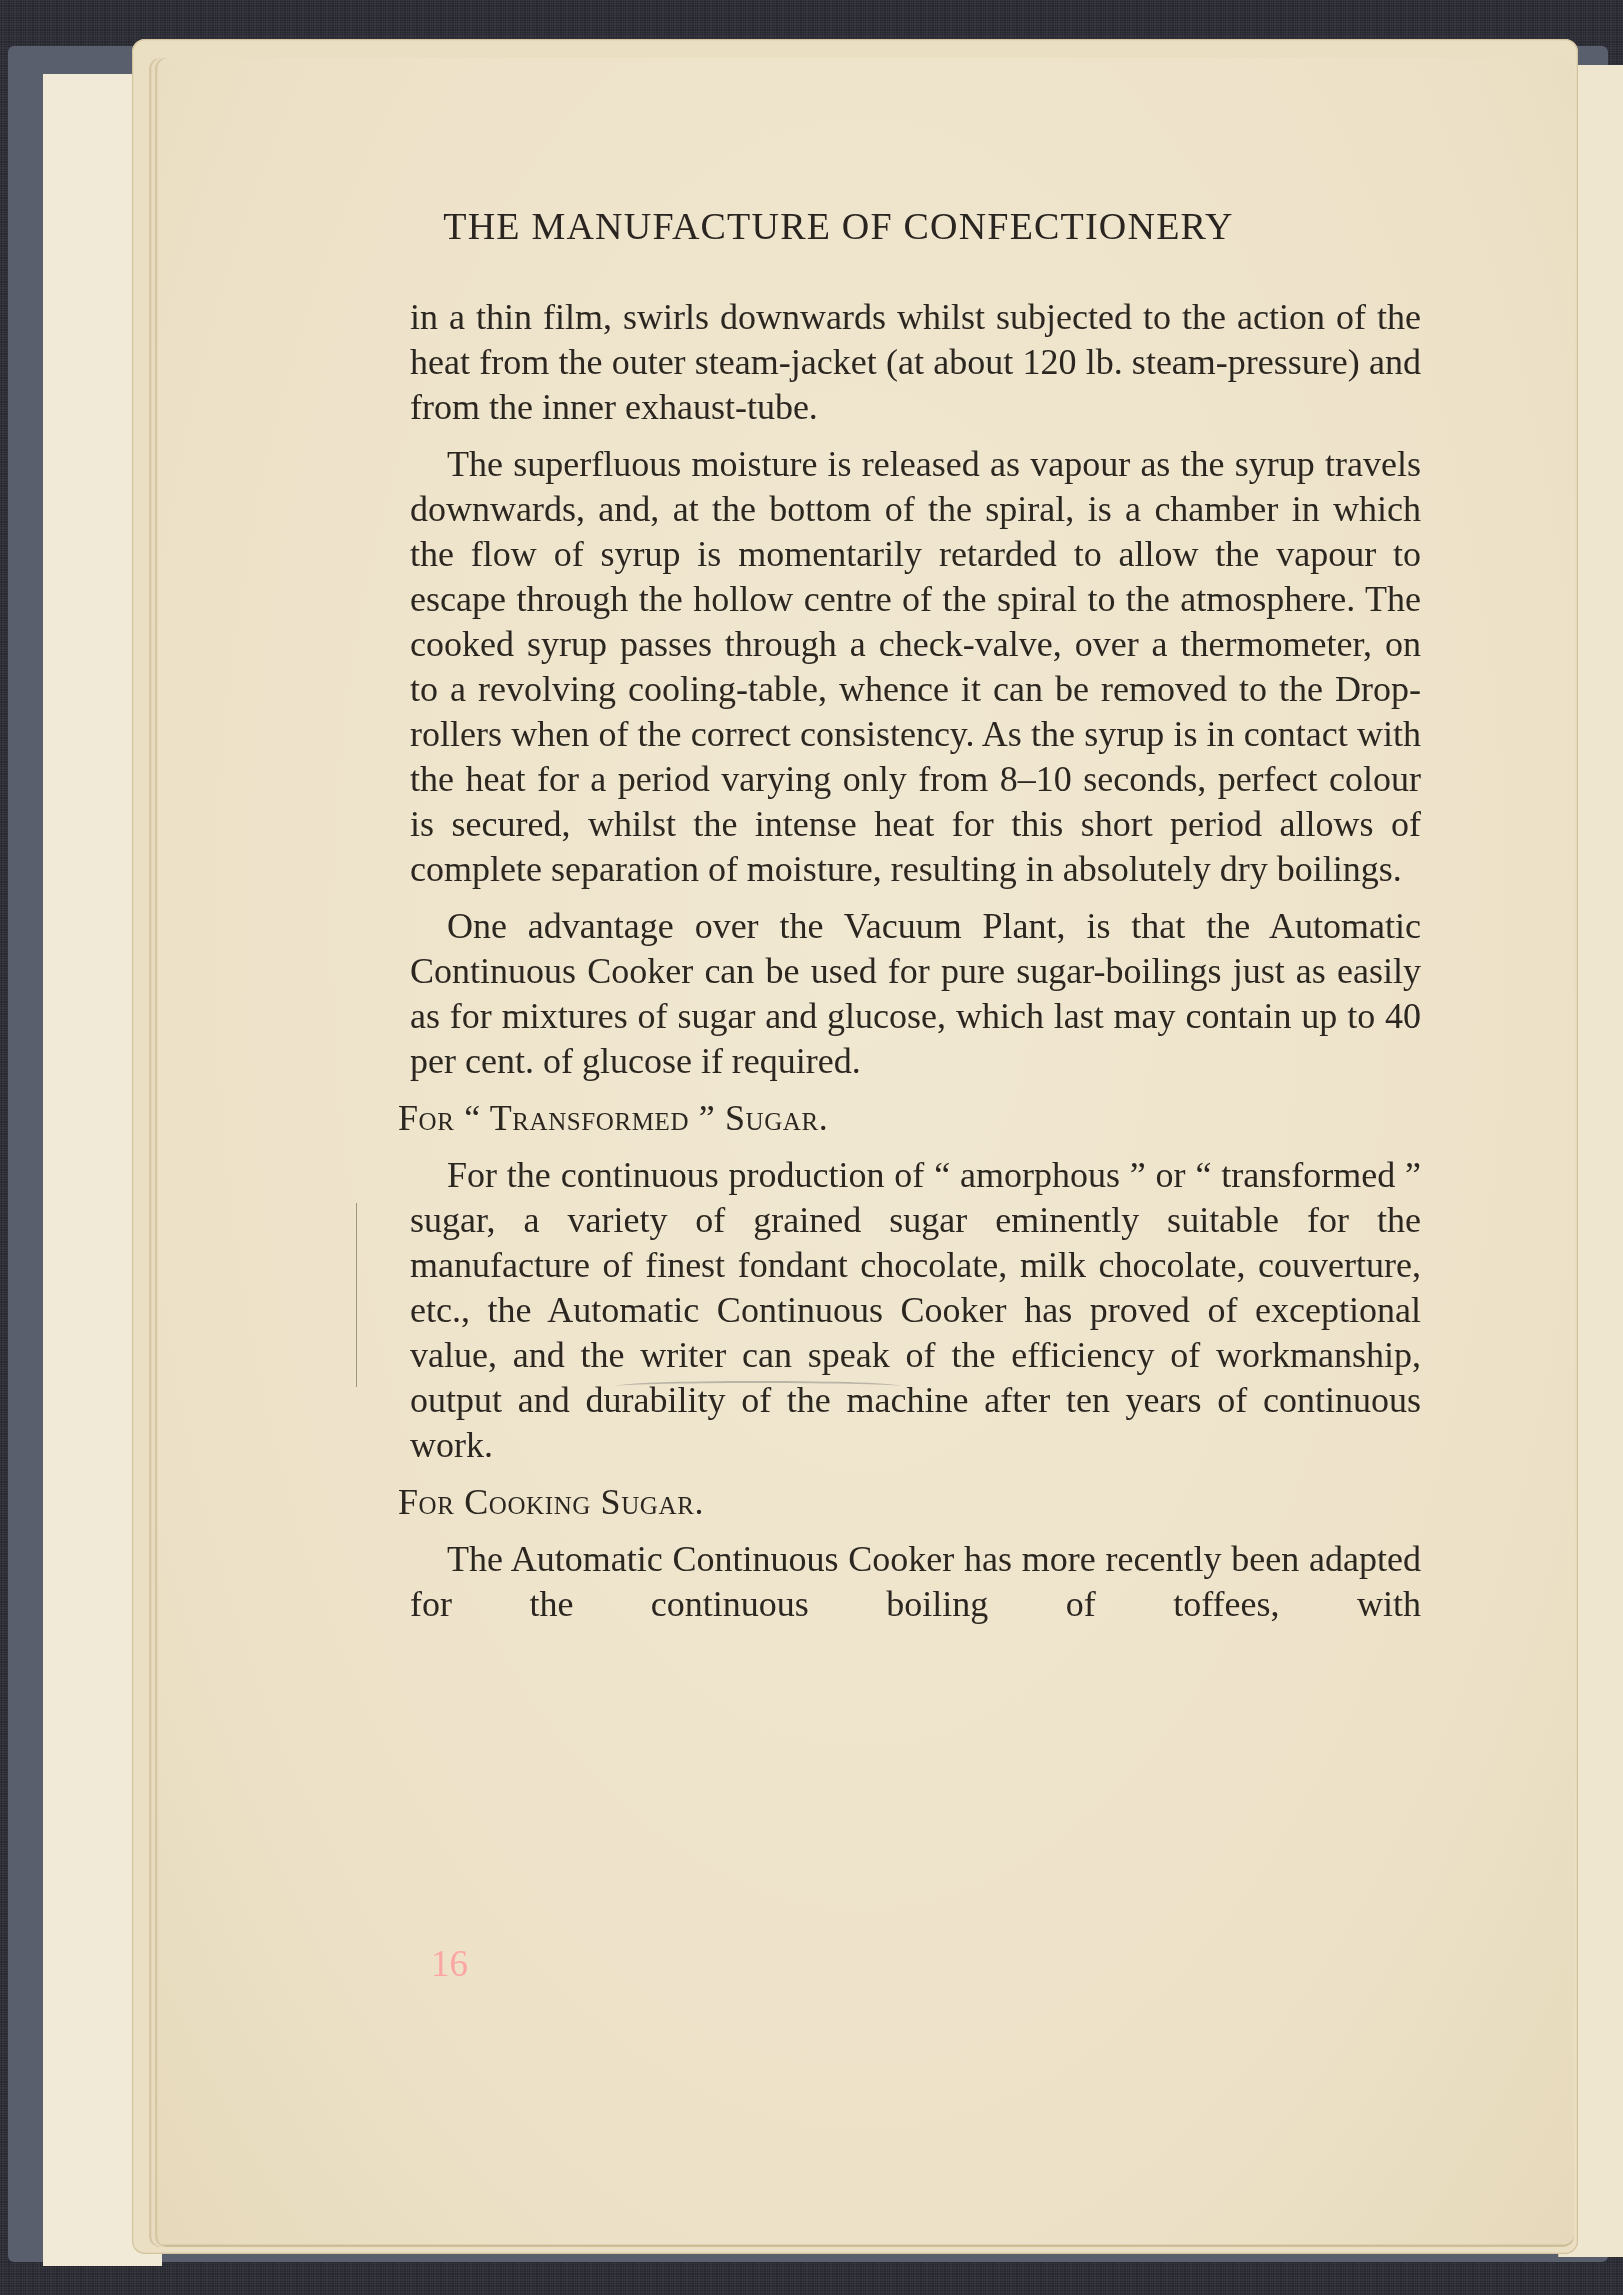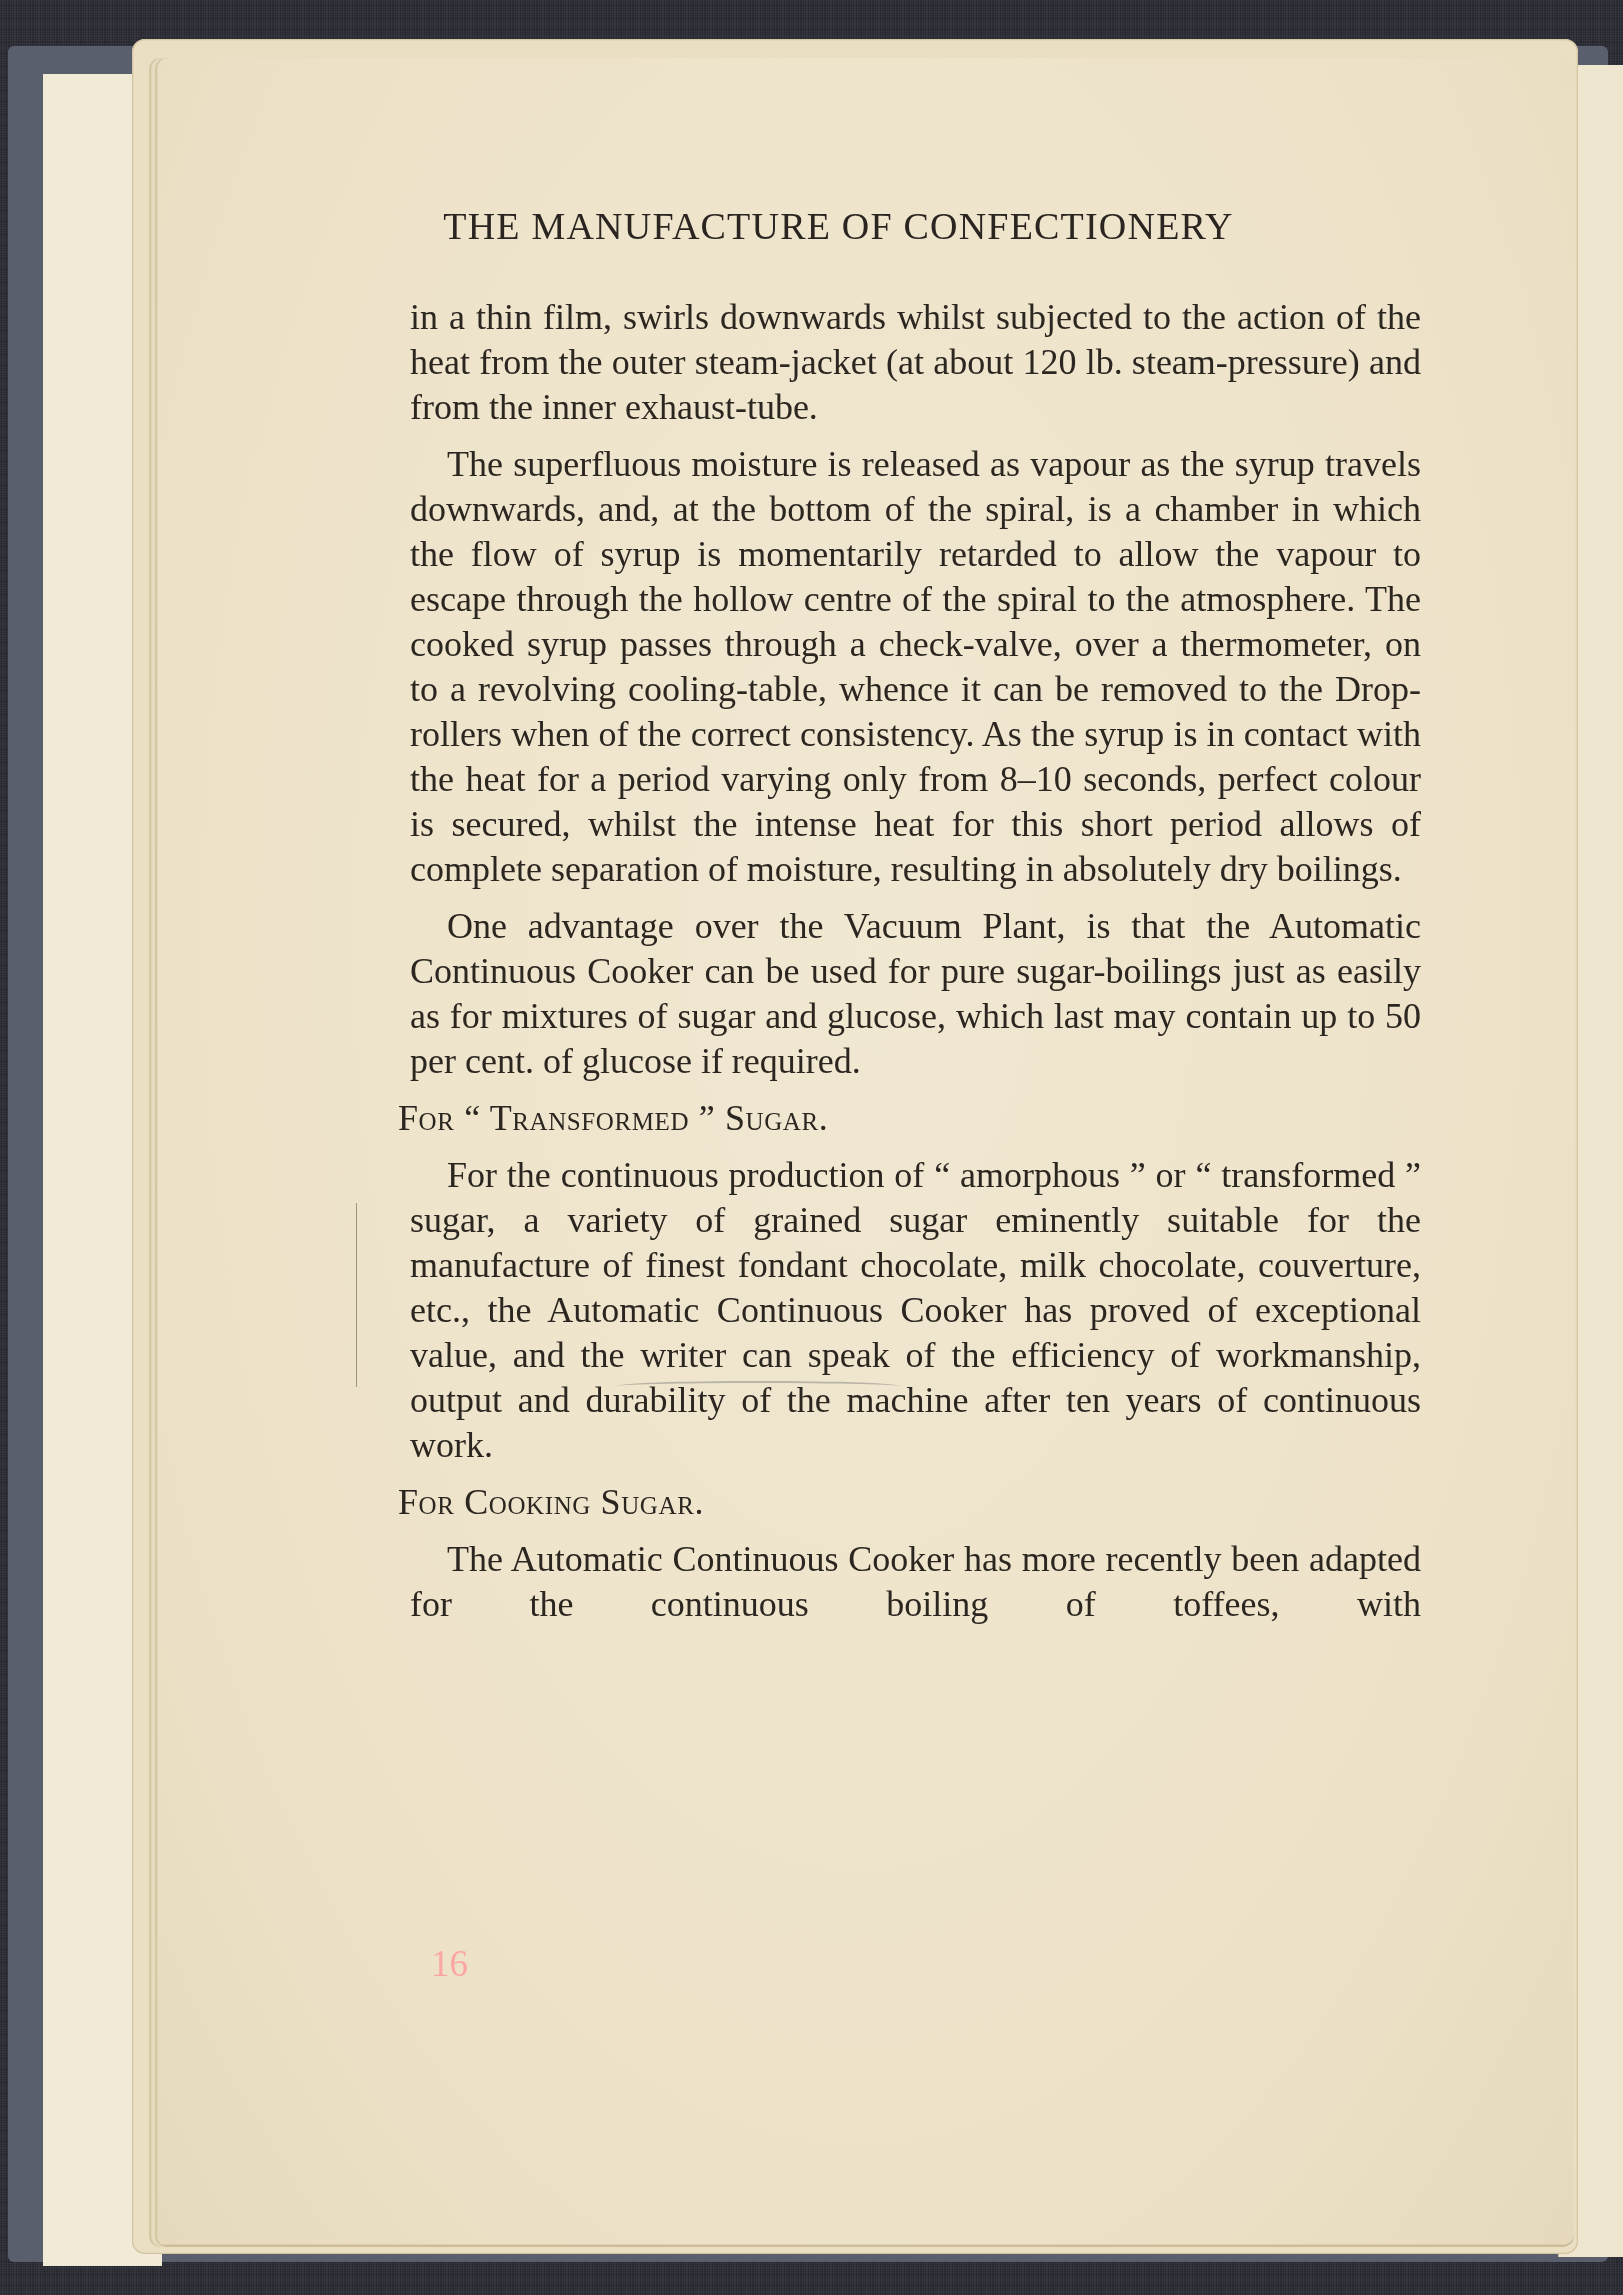--- a/index.html
+++ b/index.html
@@ -72,21 +72,21 @@
 
 <div class="page"></div>
 
 <div class="margin-line"></div>
 
 <div class="running-head">THE MANUFACTURE OF CONFECTIONERY</div>
 
 <div class="body-text">
   <p class="noindent">in a thin film, swirls downwards whilst subjected to the action of the heat from the outer steam-jacket (at about 120 lb. steam-pressure) and from the inner exhaust-tube.</p>
   <p>The superfluous moisture is released as vapour as the syrup travels downwards, and, at the bottom of the spiral, is a chamber in which the flow of syrup is momentarily retarded to allow the vapour to escape through the hollow centre of the spiral to the atmosphere.  The cooked syrup passes through a check-valve, over a thermometer, on to a revolving cooling-table, whence it can be removed to the Drop-rollers when of the correct consistency.  As the syrup is in contact with the heat for a period varying only from 8–10 seconds, perfect colour is secured, whilst the intense heat for this short period allows of complete separation of moisture, resulting in absolutely dry boilings.</p>
-  <p>One advantage over the Vacuum Plant, is that the Automatic Continuous Cooker can be used for pure sugar-boilings just as easily as for mixtures of sugar and glucose, which last may contain up to 50 per cent. of glucose if required.</p>
+  <p>One advantage over the Vacuum Plant, is that the Automatic Continuous Cooker can be used for pure sugar-boilings just as easily as for mixtures of sugar and glucose, which last may contain up to 40 per cent. of glucose if required.</p>
   <p class="heading">For “ Transformed ” Sugar.</p>
   <p>For the continuous production of “ amorphous ” or “ transformed ” sugar, a variety of grained sugar eminently suitable for the manufacture of finest fondant chocolate, milk chocolate, couverture, etc., the Automatic Continuous Cooker has proved of exceptional value, and the writer can speak of the efficiency of workmanship, output and durability of the machine after ten years of continuous work.</p>
   <p class="heading">For Cooking Sugar.</p>
   <p style="text-align-last: justify; font-family: Liberation Serif, serif;">The Automatic Continuous Cooker has more recently been adapted for the continuous boiling of toffees, with</p>
 </div>
 
 <div class="pencil-mark"></div>
 
 <div class="page-number">16</div>
 

